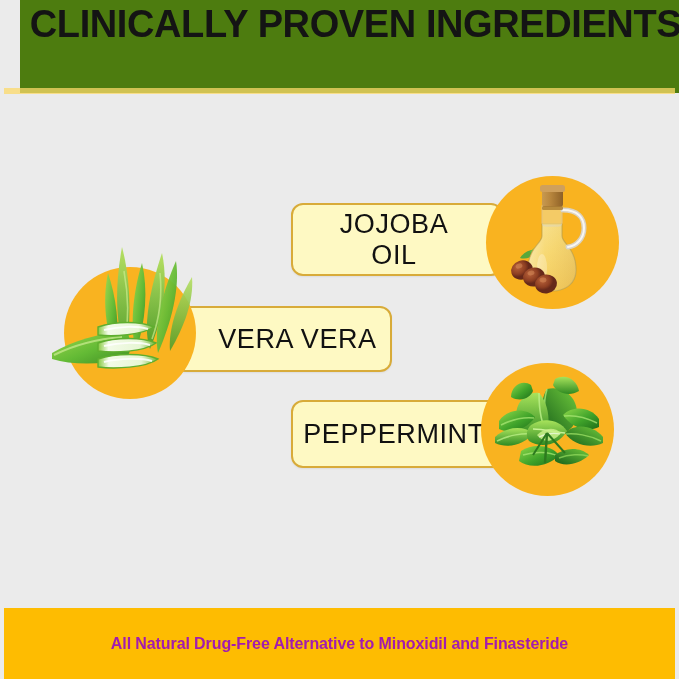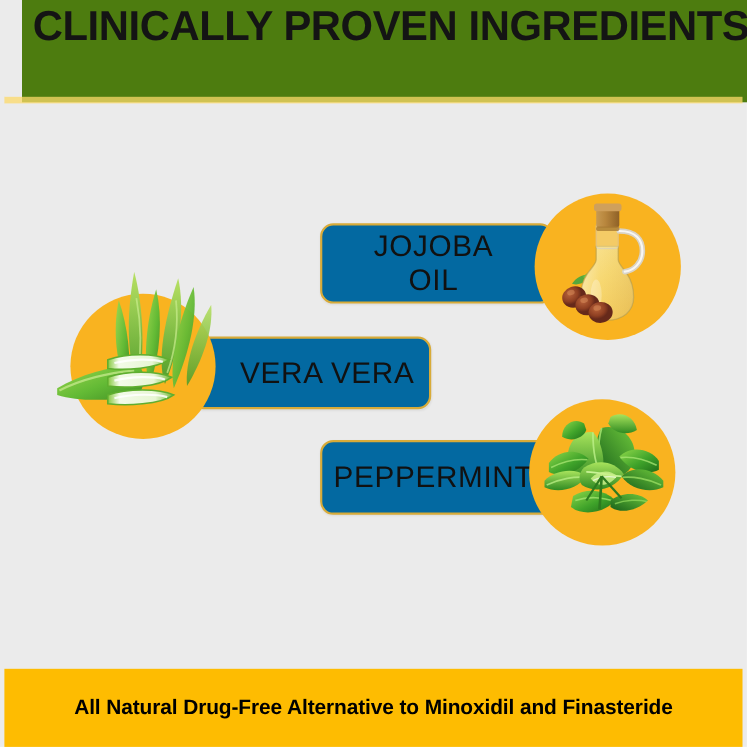--- a/index.html
+++ b/index.html
@@ -64,23 +64,23 @@
     top: 608px;
     width: 671px;
     height: 71px;
     background: #febc01;
     display: flex;
     align-items: center;
     justify-content: center;
     box-sizing: border-box;
   }
   .banner-bottom-text {
-    font-size: 19px;
+    font-size: 16px;
     font-weight: bold;
-    color: #000000;
+    color: #a21caf;
     letter-spacing: -0.1px;
     white-space: nowrap;
   }
 
   
   .circle {
     position: absolute;
     border-radius: 50%;
     background: #f9b320;
     overflow: visible;
@@ -89,21 +89,21 @@
     position: absolute;
     left: 0; top: 0;
     width: 100%;
     height: 100%;
     overflow: visible;
   }
 
   
   .pill {
     position: absolute;
-    background: #0369a1;
+    background: #fef9c3;
     border: 2px solid #d8ab39;
     border-radius: 12px;
     box-sizing: border-box;
     display: flex;
     align-items: center;
     box-shadow: 0 1px 2px rgba(0,0,0,.06);
   }
   .pill-label {
     color: #111111;
     font-size: 27px;

